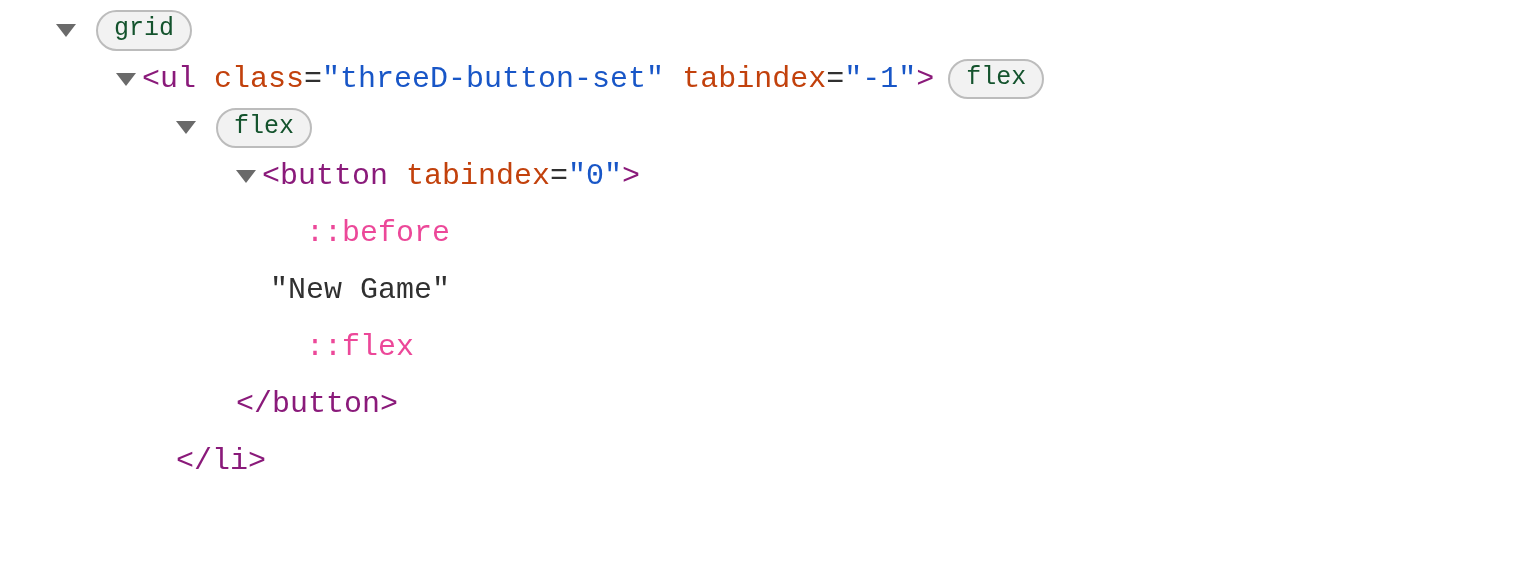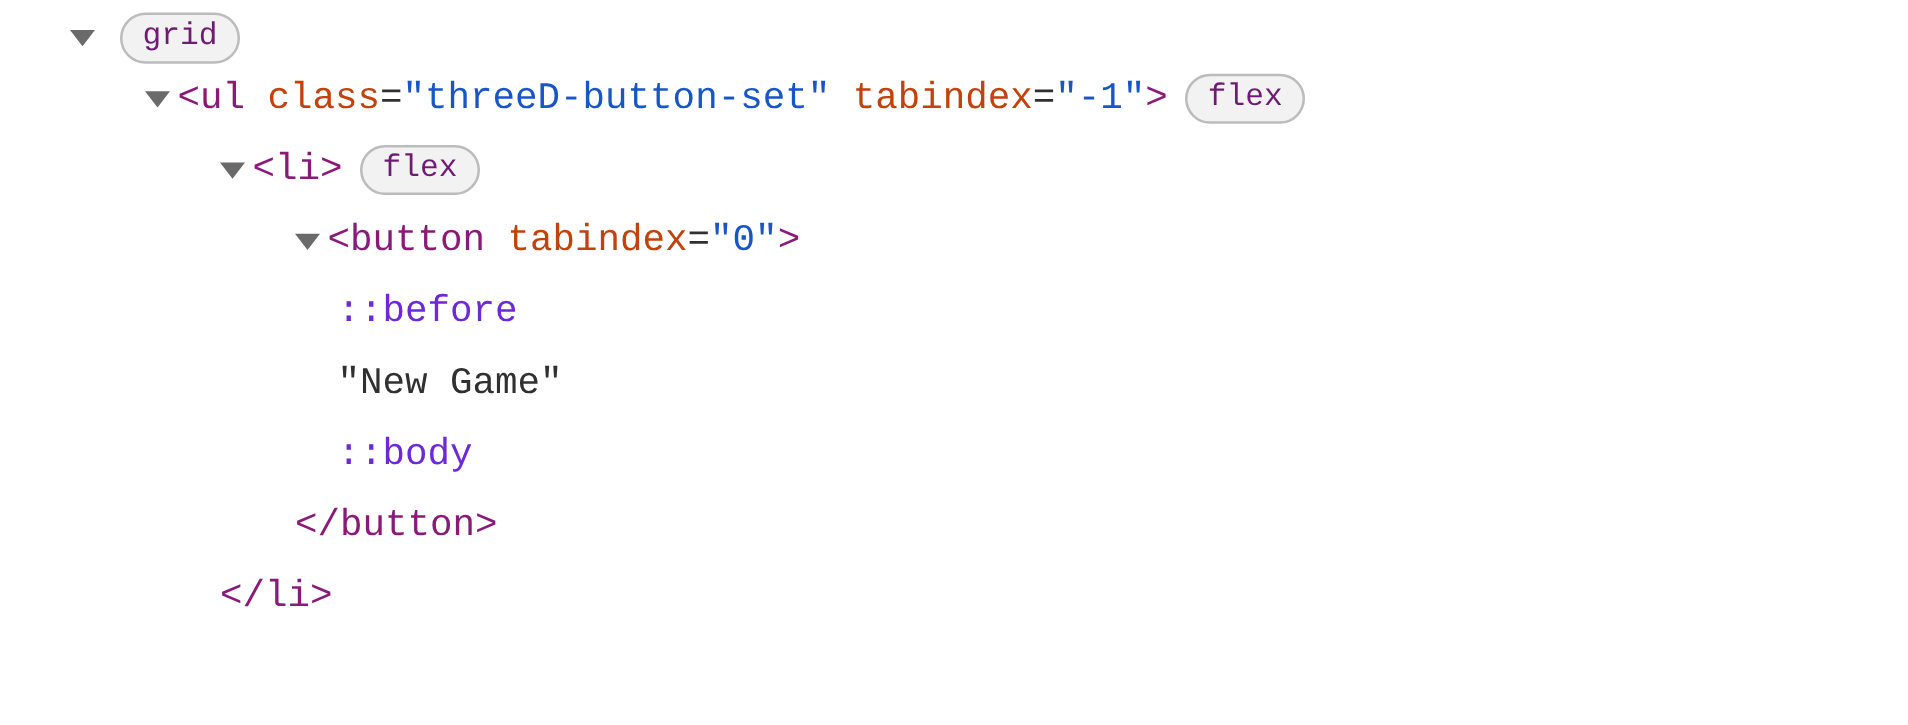--- a/index.html
+++ b/index.html
@@ -29,27 +29,27 @@
     border-left: 10px solid transparent;
     border-right: 10px solid transparent;
     border-top: 13px solid #6a6a6a;
     margin-right: 6px;
     flex-shrink: 0;
   }
   .tag { color: #8a1a7a; }
   .attr-name { color: #c2410c; }
   .attr-eq { color: #303030; }
   .attr-val { color: #1856c7; }
-  .pseudo { color: #6d28d9; }
+  .pseudo { color: #ec4899; margin-left: 36px; }
   .text-node { color: #303030; }
   .badge {
     display: inline-block;
     font-family: Menlo, Consolas, "Courier New", monospace;
     font-size: 25px;
-    color: #701a75;
+    color: #14532d;
     background: #f2f2f2;
     border: 2px solid #bcbcbc;
     border-radius: 999px;
     padding: 1px 16px 3px;
     margin-left: 14px;
     line-height: 1.3;
     text-align: center;
   }
 </style>
 </head>
@@ -63,41 +63,40 @@
 <div class="row indent-1">
   <span class="arrow"></span>
   <span>
     <span class="tag">&lt;ul</span><span>&nbsp;</span><span class="attr-name">class</span><span class="attr-eq">=</span><span class="attr-val">"threeD-button-set"</span><span>&nbsp;</span><span class="attr-name">tabindex</span><span class="attr-eq">=</span><span class="attr-val">"-1"</span><span class="tag">&gt;</span>
   </span>
   <span class="badge">flex</span>
 </div>
 
 <div class="row indent-2">
   <span class="arrow"></span>
-  <span class="tag">&lt;li&gt;</span>
   <span class="badge">flex</span>
 </div>
 
 <div class="row indent-3">
   <span class="arrow"></span>
   <span>
     <span class="tag">&lt;button</span><span>&nbsp;</span><span class="attr-name">tabindex</span><span class="attr-eq">=</span><span class="attr-val">"0"</span><span class="tag">&gt;</span>
   </span>
 </div>
 
 <div class="row indent-3b">
   <span class="pseudo">::before</span>
 </div>
 
 <div class="row indent-3b">
   <span class="text-node">"New Game"</span>
 </div>
 
 <div class="row indent-3b">
-  <span class="pseudo">::body</span>
+  <span class="pseudo">::flex</span>
 </div>
 
 <div class="row indent-3" style="padding-left:250px;font-family:Liberation Mono, monospace;">
   <span class="tag" style="margin-left:-34px;">&lt;/button&gt;</span>
 </div>
 
 <div class="row indent-2" style="padding-left:190px;">
   <span class="tag" style="margin-left:-34px;text-align:right;">&lt;/li&gt;</span>
 </div>
 

